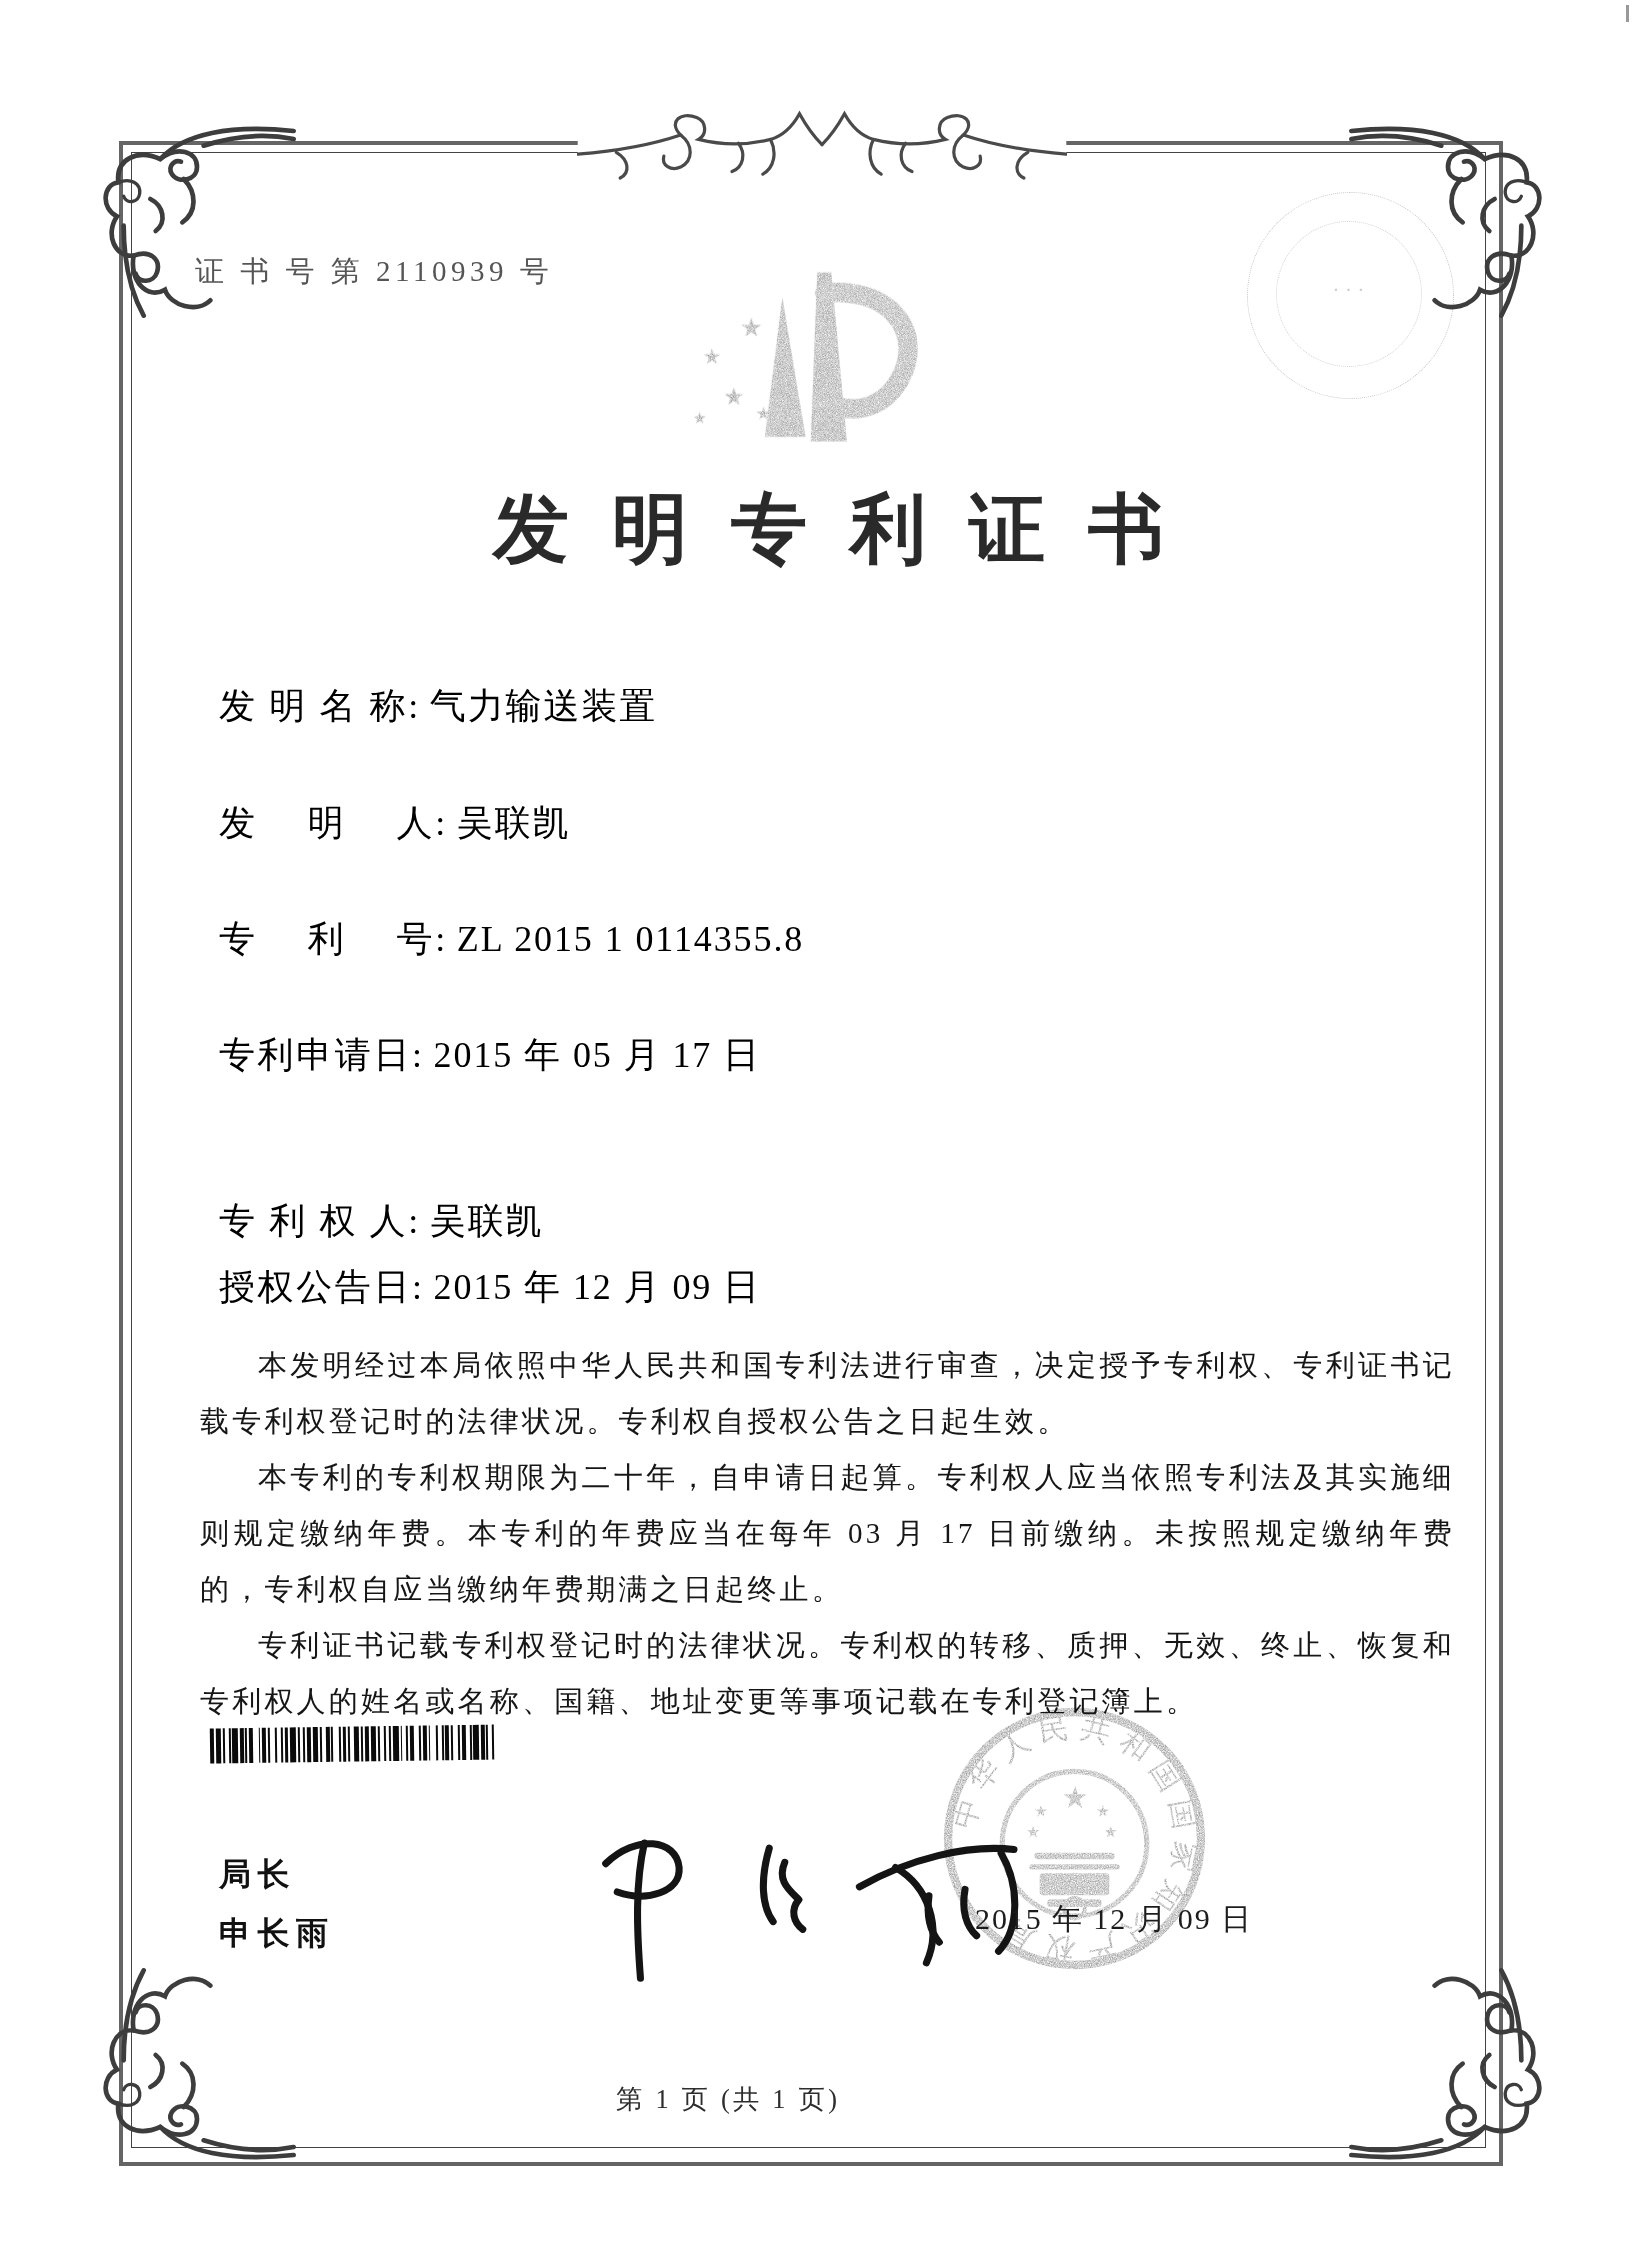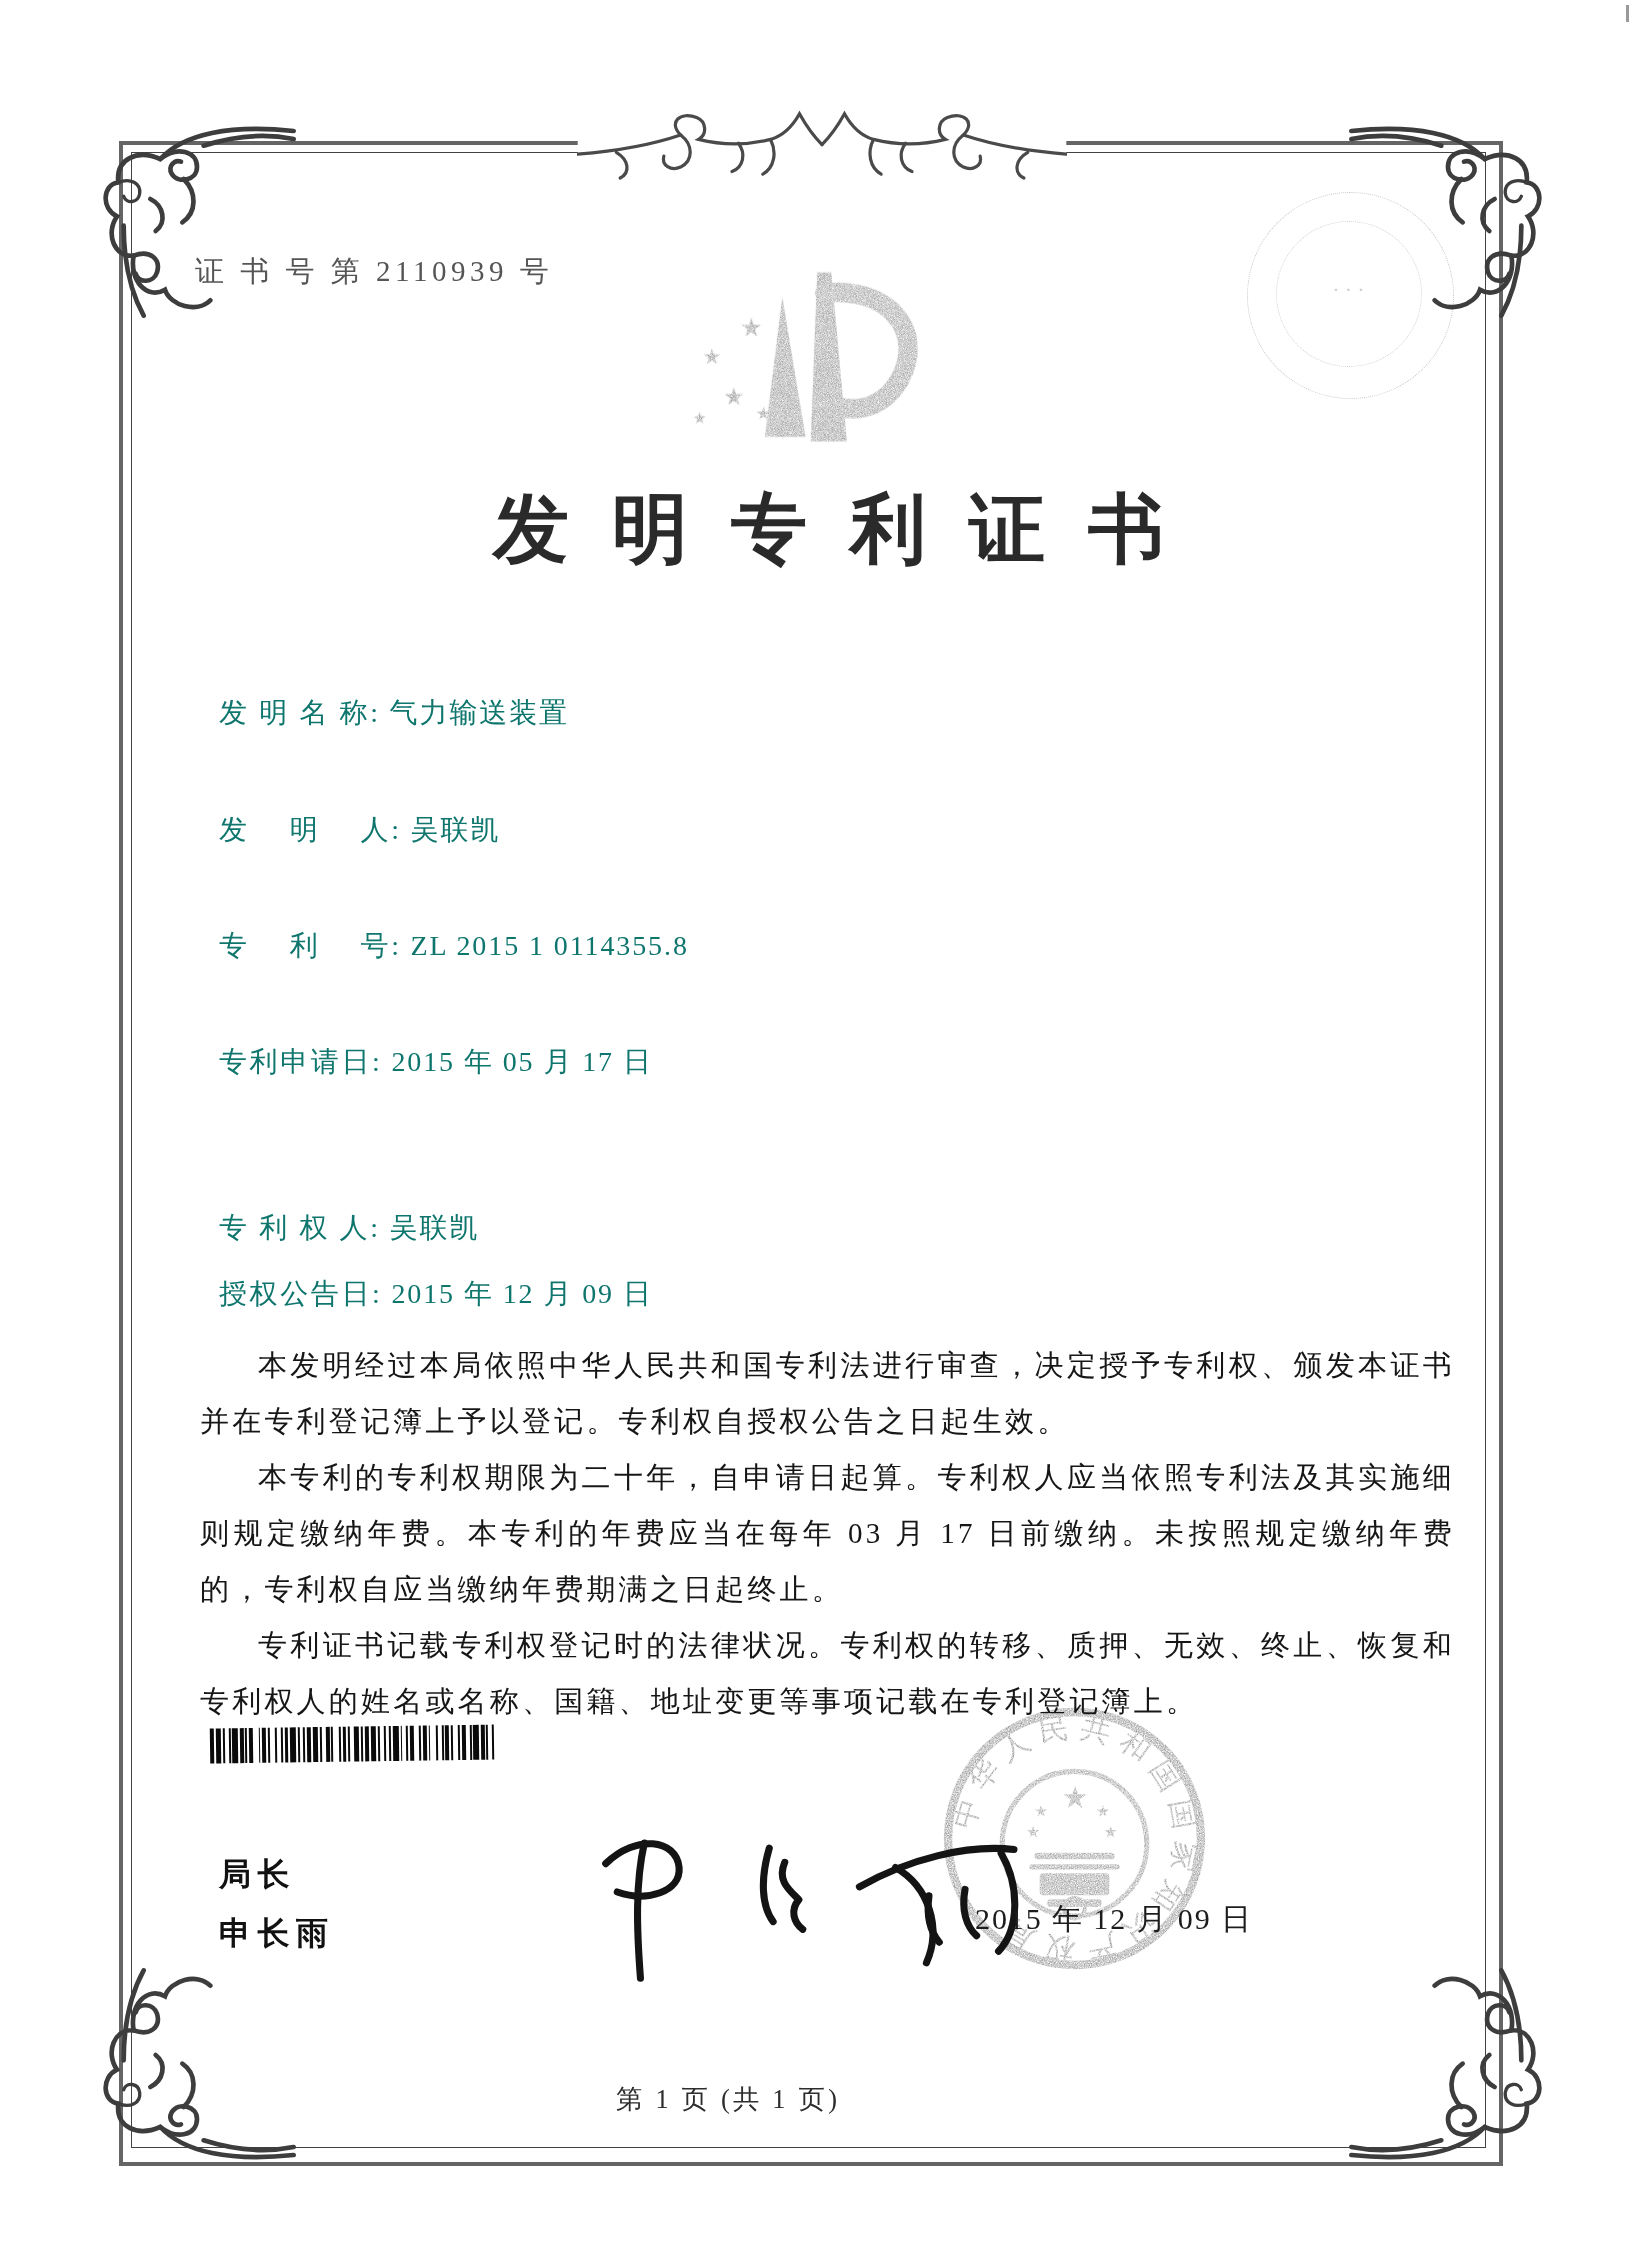--- a/index.html
+++ b/index.html
@@ -21,21 +21,21 @@
   .cert-no{
     left:195px;top:252px;font-size:29px;letter-spacing:4.5px;color:#555;
     font-weight:500;white-space:nowrap;z-index:4;
   }
   
   .title{
     left:0;right:0;top:479px;text-align:center;font-size:76px;font-weight:600;
     letter-spacing:43px;text-indent:43px;color:#2a2a2a;z-index:4;white-space:nowrap;margin-left:12px;
   }
   
-  .field{left:219px;font-size:28px;color:#0f766e;white-space:nowrap;z-index:4;letter-spacing:1.9px;margin-top:12px;}
+  .field{left:219px;font-size:36px;color:#000000;white-space:nowrap;z-index:4;letter-spacing:1.9px;}
   .field .lbl{letter-spacing:2.6px;}
   .field .val{margin-left:9px;letter-spacing:1.9px;}
   
   .body-text{
     left:200px;top:1337px;width:1255px;font-size:29px;line-height:56px;
     text-align:justify;color:#161616;z-index:4;letter-spacing:3.2px;
   }
   .body-text p{margin:0;text-indent:2em;}
   
   .barcode{
@@ -168,21 +168,21 @@
   <span class="lbl">专利申请日:</span><span class="val">2015 年 05 月 17 日</span>
 </div>
 <div class="abs field" style="top:1197px">
   <span class="lbl">专 利 权 人:</span><span class="val">吴联凯</span>
 </div>
 <div class="abs field" style="top:1263px">
   <span class="lbl">授权公告日:</span><span class="val">2015 年 12 月 09 日</span>
 </div>
 
 <div class="abs body-text">
-  <p>本发明经过本局依照中华人民共和国专利法进行审查，决定授予专利权、颁发本证书并在专利登记簿上予以登记。专利权自授权公告之日起生效。</p>
+  <p>本发明经过本局依照中华人民共和国专利法进行审查，决定授予专利权、专利证书记载专利权登记时的法律状况。专利权自授权公告之日起生效。</p>
   <p>本专利的专利权期限为二十年，自申请日起算。专利权人应当依照专利法及其实施细则规定缴纳年费。本专利的年费应当在每年 03 月 17 日前缴纳。未按照规定缴纳年费的，专利权自应当缴纳年费期满之日起终止。</p>
   <p>专利证书记载专利权登记时的法律状况。专利权的转移、质押、无效、终止、恢复和专利权人的姓名或名称、国籍、地址变更等事项记载在专利登记簿上。</p>
 </div>
 
 <div class="abs barcode" id="barcode">
     <span style="width: 3.7px; background: rgb(10, 10, 10);"></span>
     <span style="width: 1.9px; background: transparent;"></span>
     <span style="width: 5.6px; background: rgb(10, 10, 10);"></span>
     <span style="width: 1.9px; background: transparent;"></span>
     <span style="width: 1.9px; background: rgb(10, 10, 10);"></span>

